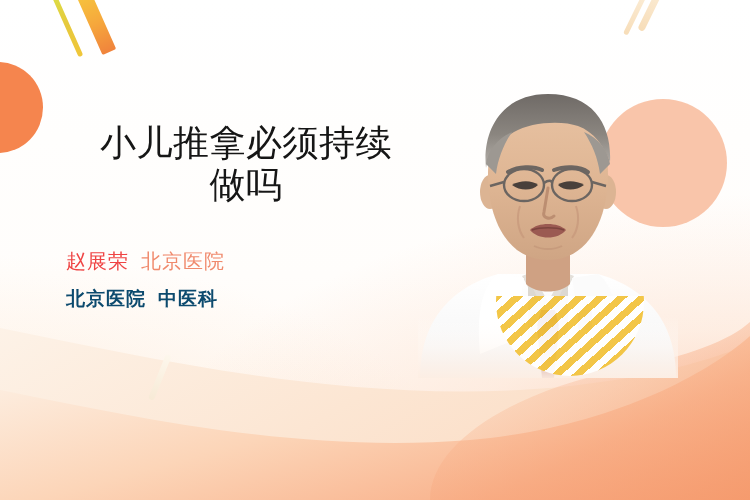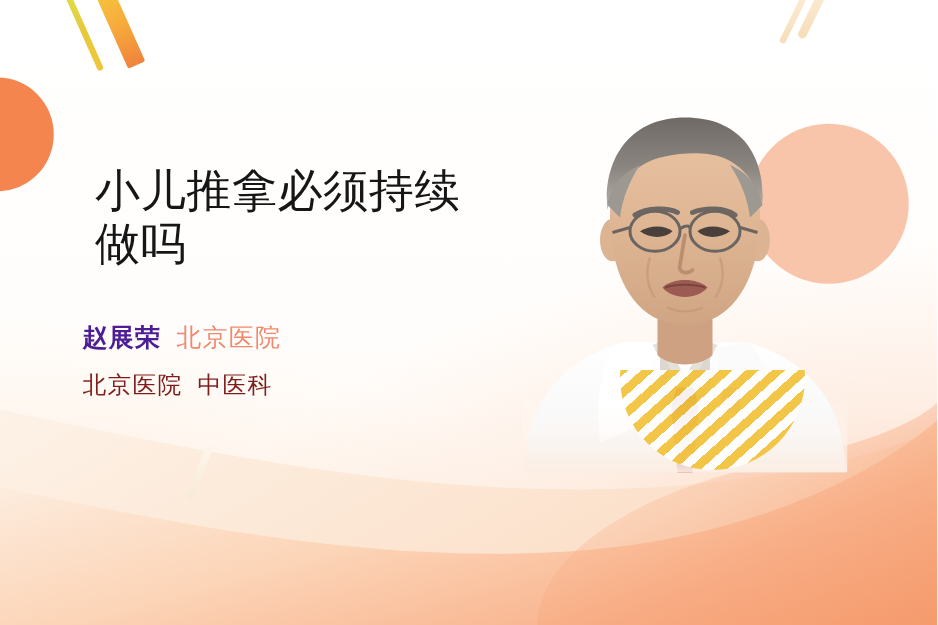--- a/index.html
+++ b/index.html
@@ -148,52 +148,54 @@
   }
 
   
   .text-block {
     position: absolute;
     left: 66px;
     top: 122px;
     width: 360px;
   }
   .title {
-    margin: 10px;
+    margin: 0;
     font-size: 36px;
     line-height: 1.18;
     font-weight: 400;
     color: #161616;
     letter-spacing: 0.5px;
     white-space: pre-line;
+    text-align: center;
   }
   .doctor-line {
     margin-top: 44px;
     font-size: 20px;
     line-height: 1.0;
     white-space: nowrap;
   }
   .doctor-name {
-    font-weight: 700;
-    color: #4c1d95;
+    font-weight: 400;
+    color: #ef4444;
     letter-spacing: 1px;
   }
   .doctor-title {
     color: #f08a6d;
     letter-spacing: 1px;
     margin-left: 12px;
     font-weight: 400;
   }
   .hospital-line {
     margin-top: 18px;
     font-size: 19px;
     line-height: 1.0;
-    color: #7f1d1d;
+    color: #0c4a6e;
     letter-spacing: 1px;
     white-space: nowrap;
+    font-weight: bold;
   }
   .hospital-dept { margin-left: 12px; }
 </style>
 </head>
 <body>
 
 <div class="card">
 
   <div class="bg-base"></div>
 

